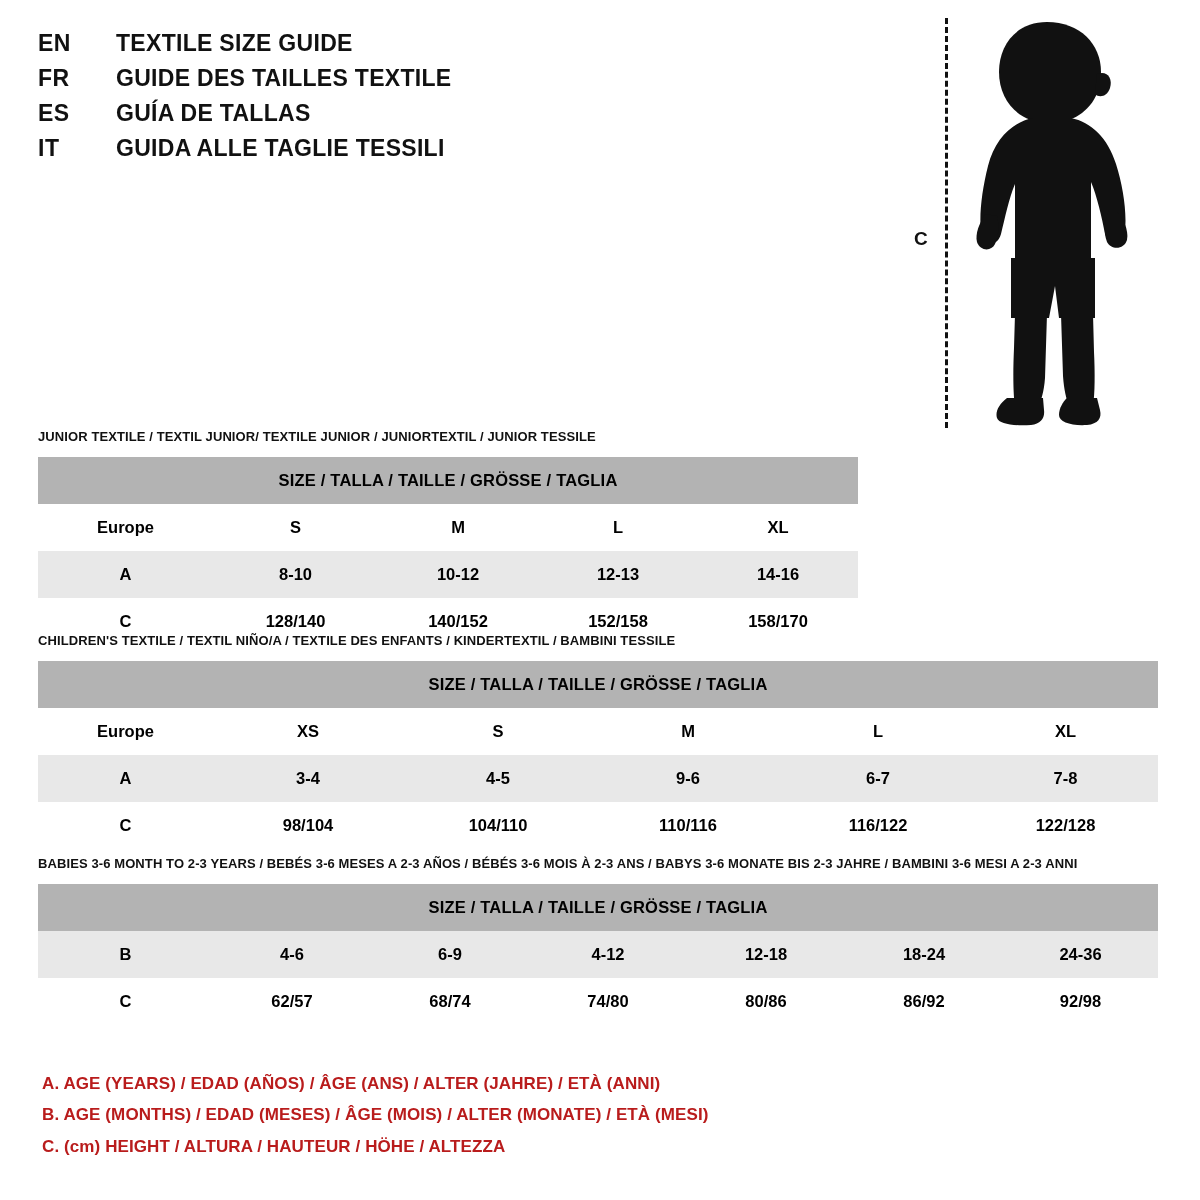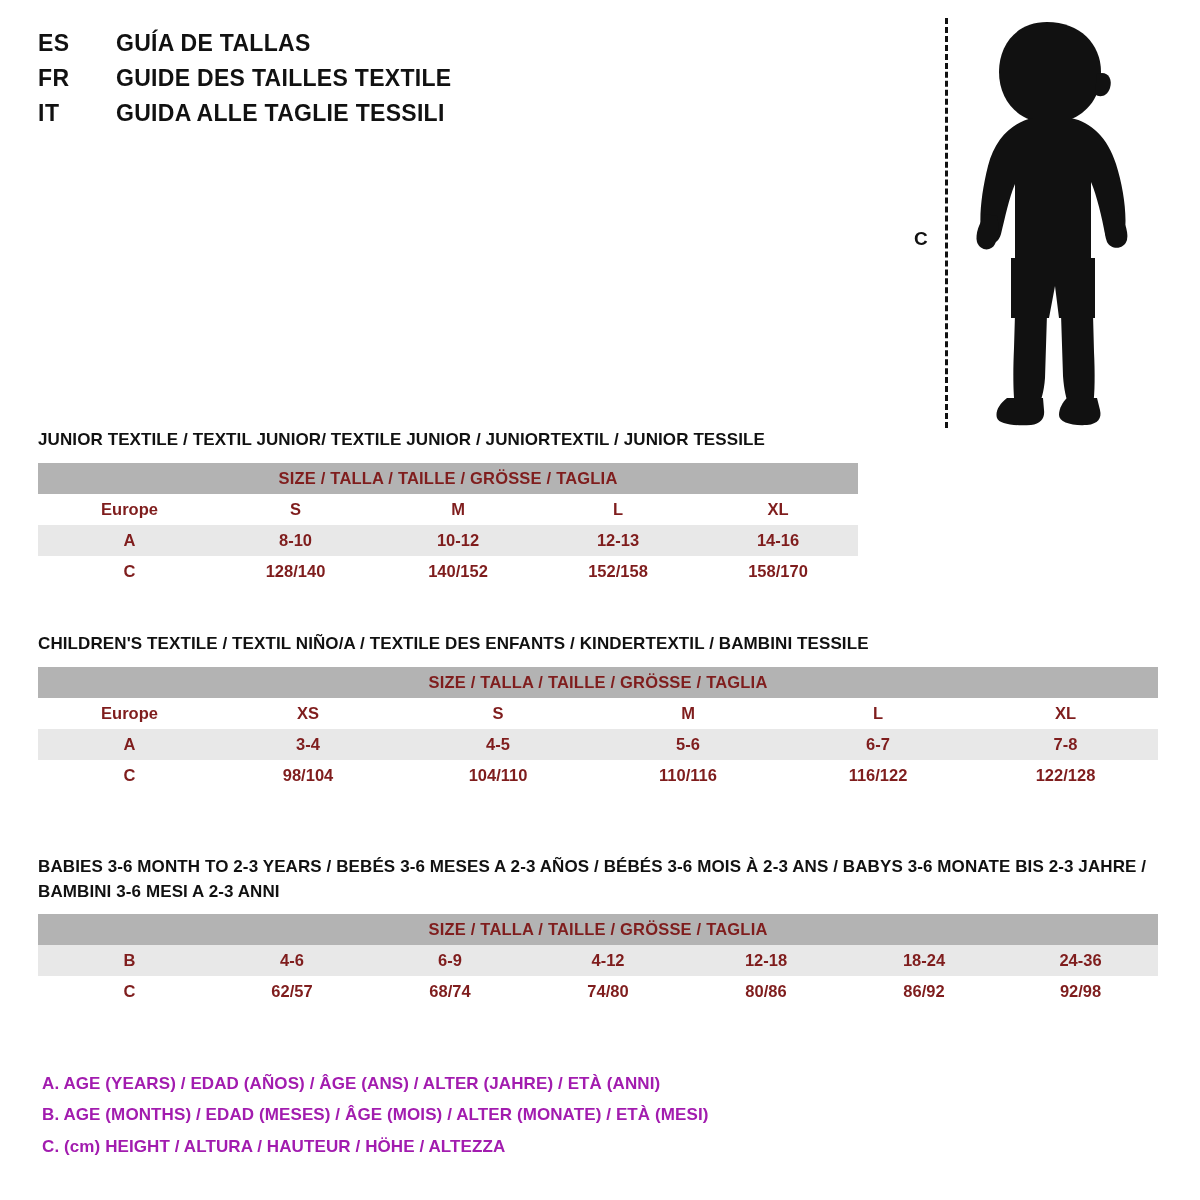--- a/index.html
+++ b/index.html
@@ -73,38 +73,38 @@
     top: 8px;
   }
 
   
   .section {
     position: absolute;
     left: 38px;
     width: 1128px;
   }
   .section-title {
-    font-size: 17px;
+    font-size: 13px;
     font-weight: bold;
     color: #111;
     letter-spacing: 0.1px;
     margin-bottom: 10px;
     line-height: 1.45;
   }
   table.size-table {
     border-collapse: collapse;
     table-layout: fixed;
   }
   table.size-table td,
   table.size-table th {
     font-size: 16.5px;
     font-weight: bold;
-    color: #7f1d1d;
+    color: #000000;
     height: 31px;
-    padding: 0;
+    padding: 8px;
     text-align: center;
     vertical-align: middle;
   }
   .band-head td {
     background: #b3b3b3;
     text-align: left;
     padding-left: 8px;
     letter-spacing: 0.2px;
   }
   .row-light td { background: #e8e8e8; }
@@ -116,36 +116,40 @@
 
   
   .legend {
     position: absolute;
     left: 42px;
     width: 1120px;
   }
   .legend-line {
     font-size: 17px;
     font-weight: bold;
-    color: #a21caf;
+    color: #b91c1c;
     line-height: 1.85;
     letter-spacing: 0.1px;
   }
 </style>
 </head>
 <body>
 
 <div class="header">
   <div class="header-row">
-    <span class="header-lang">ES</span>
-    <span class="header-title">GUÍA DE TALLAS</span>
+    <span class="header-lang">EN</span>
+    <span class="header-title">TEXTILE SIZE GUIDE</span>
   </div>
   <div class="header-row">
     <span class="header-lang">FR</span>
     <span class="header-title">GUIDE DES TAILLES TEXTILE</span>
+  </div>
+  <div class="header-row">
+    <span class="header-lang">ES</span>
+    <span class="header-title">GUÍA DE TALLAS</span>
   </div>
   <div class="header-row">
     <span class="header-lang">IT</span>
     <span class="header-title">GUIDA ALLE TAGLIE TESSILI</span>
   </div>
 </div>
 
 <div class="figure-area">
   <span class="figure-label">C</span>
   <div class="figure-dashed"></div>
@@ -236,21 +240,21 @@
         <td>XS</td>
         <td>S</td>
         <td>M</td>
         <td>L</td>
         <td>XL</td>
       </tr>
       <tr class="row-light">
         <td class="cell-left">A</td>
         <td>3-4</td>
         <td>4-5</td>
-        <td>5-6</td>
+        <td>9-6</td>
         <td>6-7</td>
         <td>7-8</td>
       </tr>
       <tr class="row-white">
         <td class="cell-left">C</td>
         <td>98/104</td>
         <td>104/110</td>
         <td>110/116</td>
         <td>116/122</td>
         <td>122/128</td>

